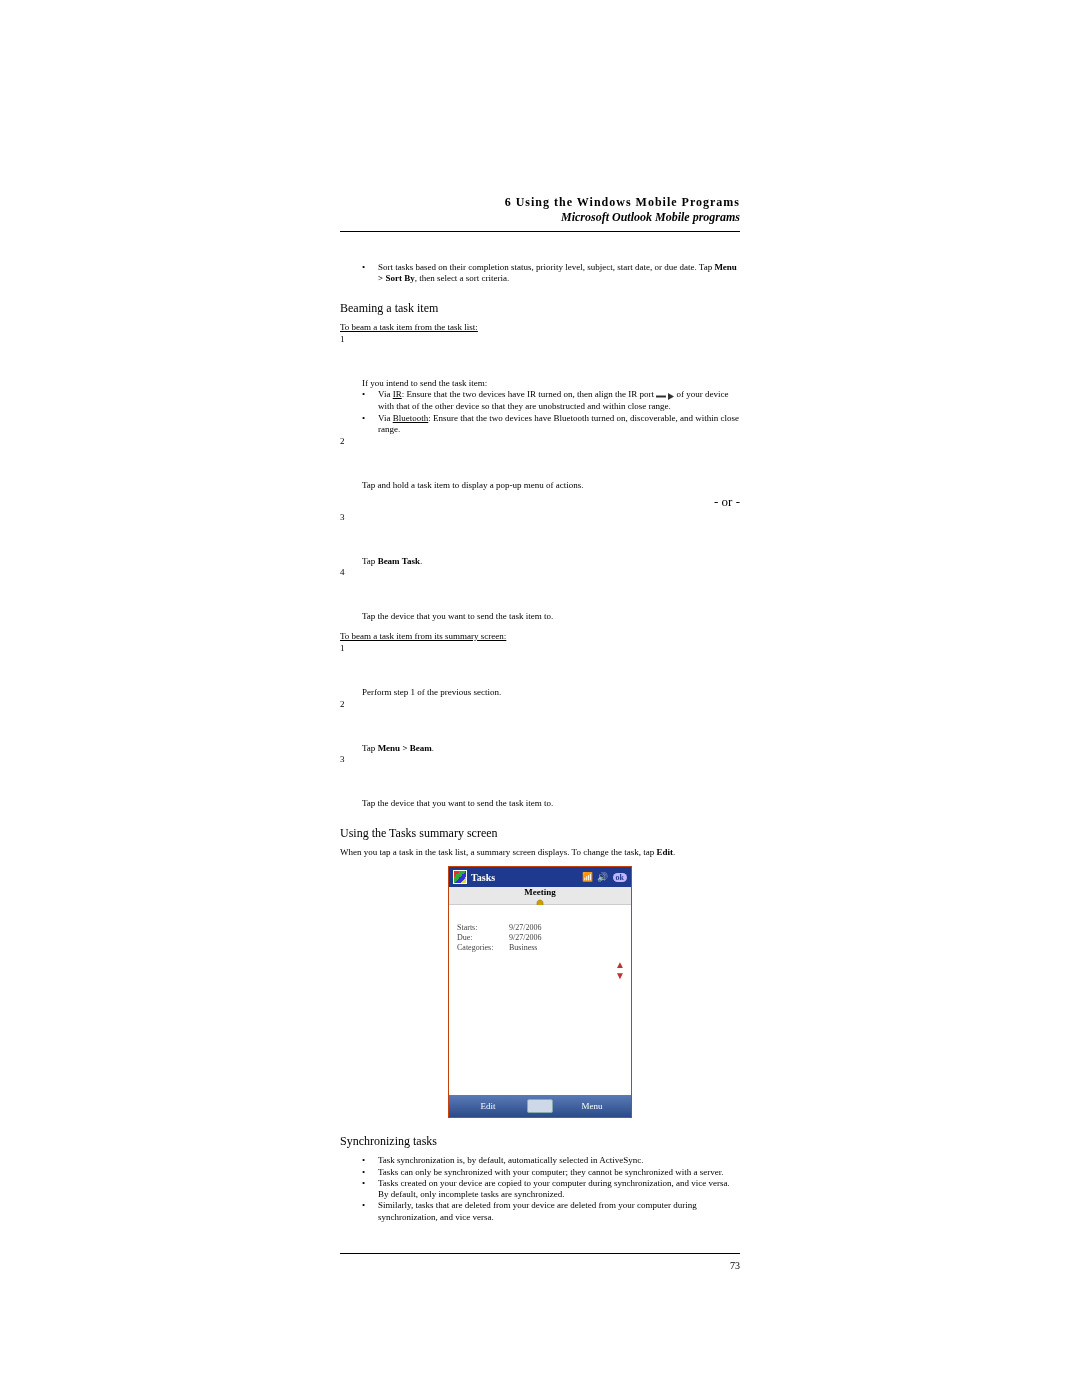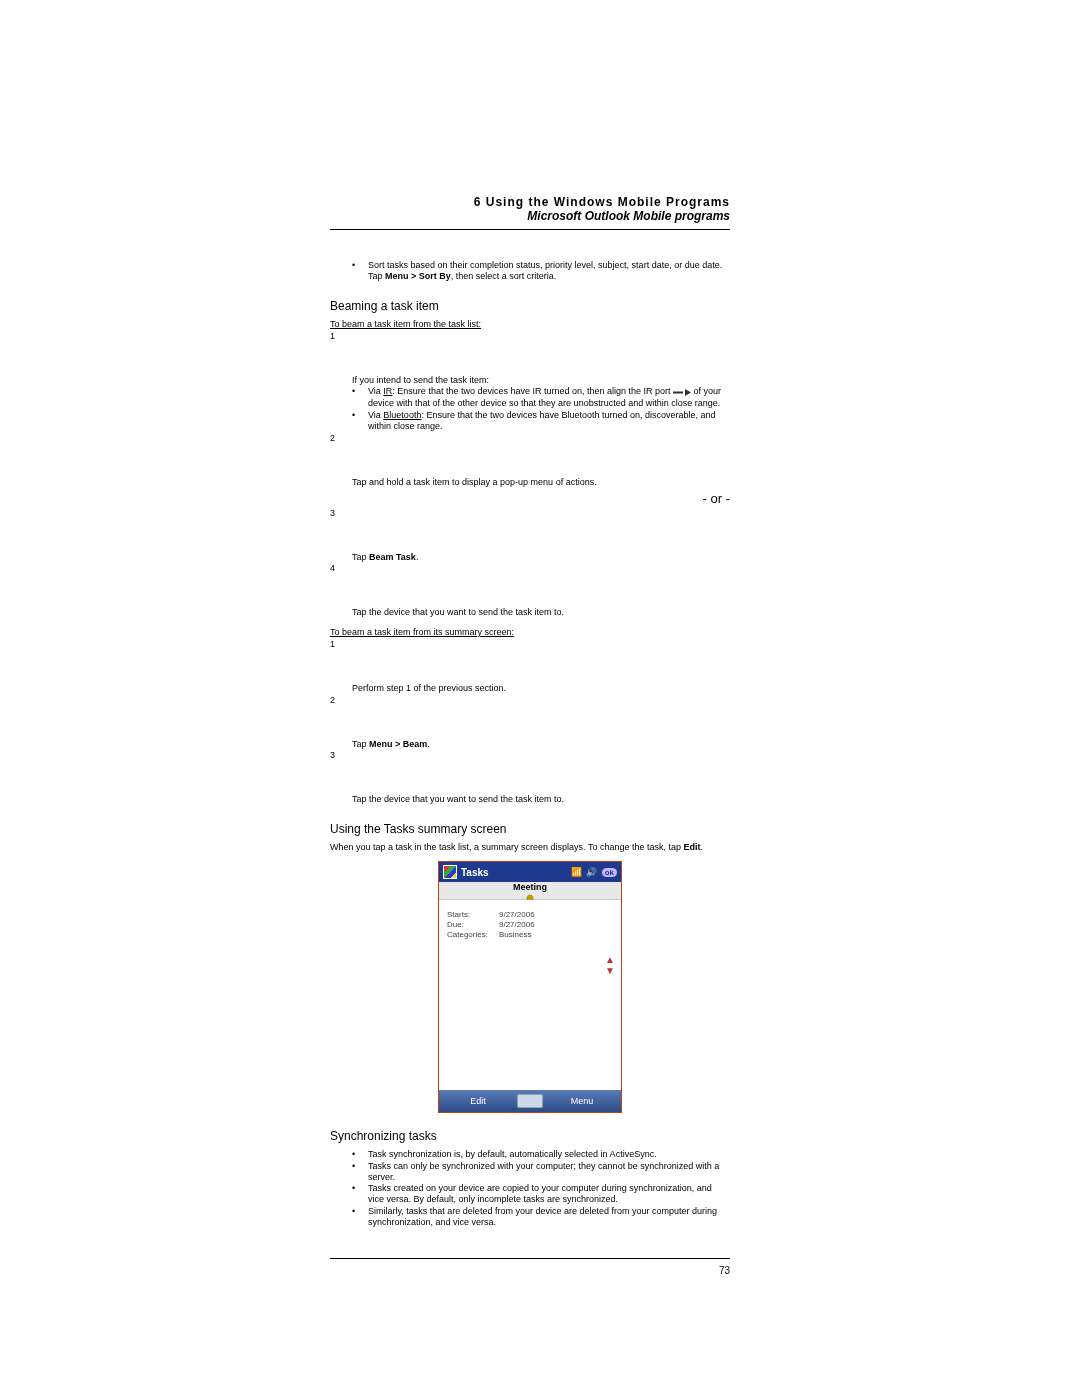--- a/index.html
+++ b/index.html
@@ -6,23 +6,24 @@
   body {
     background: #fff;
     font-family: Arial, Helvetica, sans-serif;
     width: 1080px;
     height: 1397px;
     position: relative;
     color: #000;
   }
   .page {
     position: absolute;
-    left: 330px;
+    left: 340px;
     top: 195px;
     width: 400px;
+    font-family: Liberation Serif, serif;
   }
   .header {
     text-align: right;
     margin-bottom: 6px;
   }
   .chapter-title {
     font-size: 12px;
     font-weight: bold;
     letter-spacing: 1px;
   }
@@ -131,21 +132,21 @@
     font-weight: bold;
     color: #000;
   }
   .d-bell {
     width: 12px; height: 12px;
     display: inline-block;
   }
   .d-body {
     background: #fff;
     height: 190px;
-    padding: 10px 8px;
+    padding: 18px 8px;
     position: relative;
     font-size: 8px;
     color: #444;
   }
   .d-row { display: flex; margin-bottom: 1px; }
   .d-label { width: 52px; }
   .d-value { }
   .d-marker {
     position: absolute;
     right: 6px;

